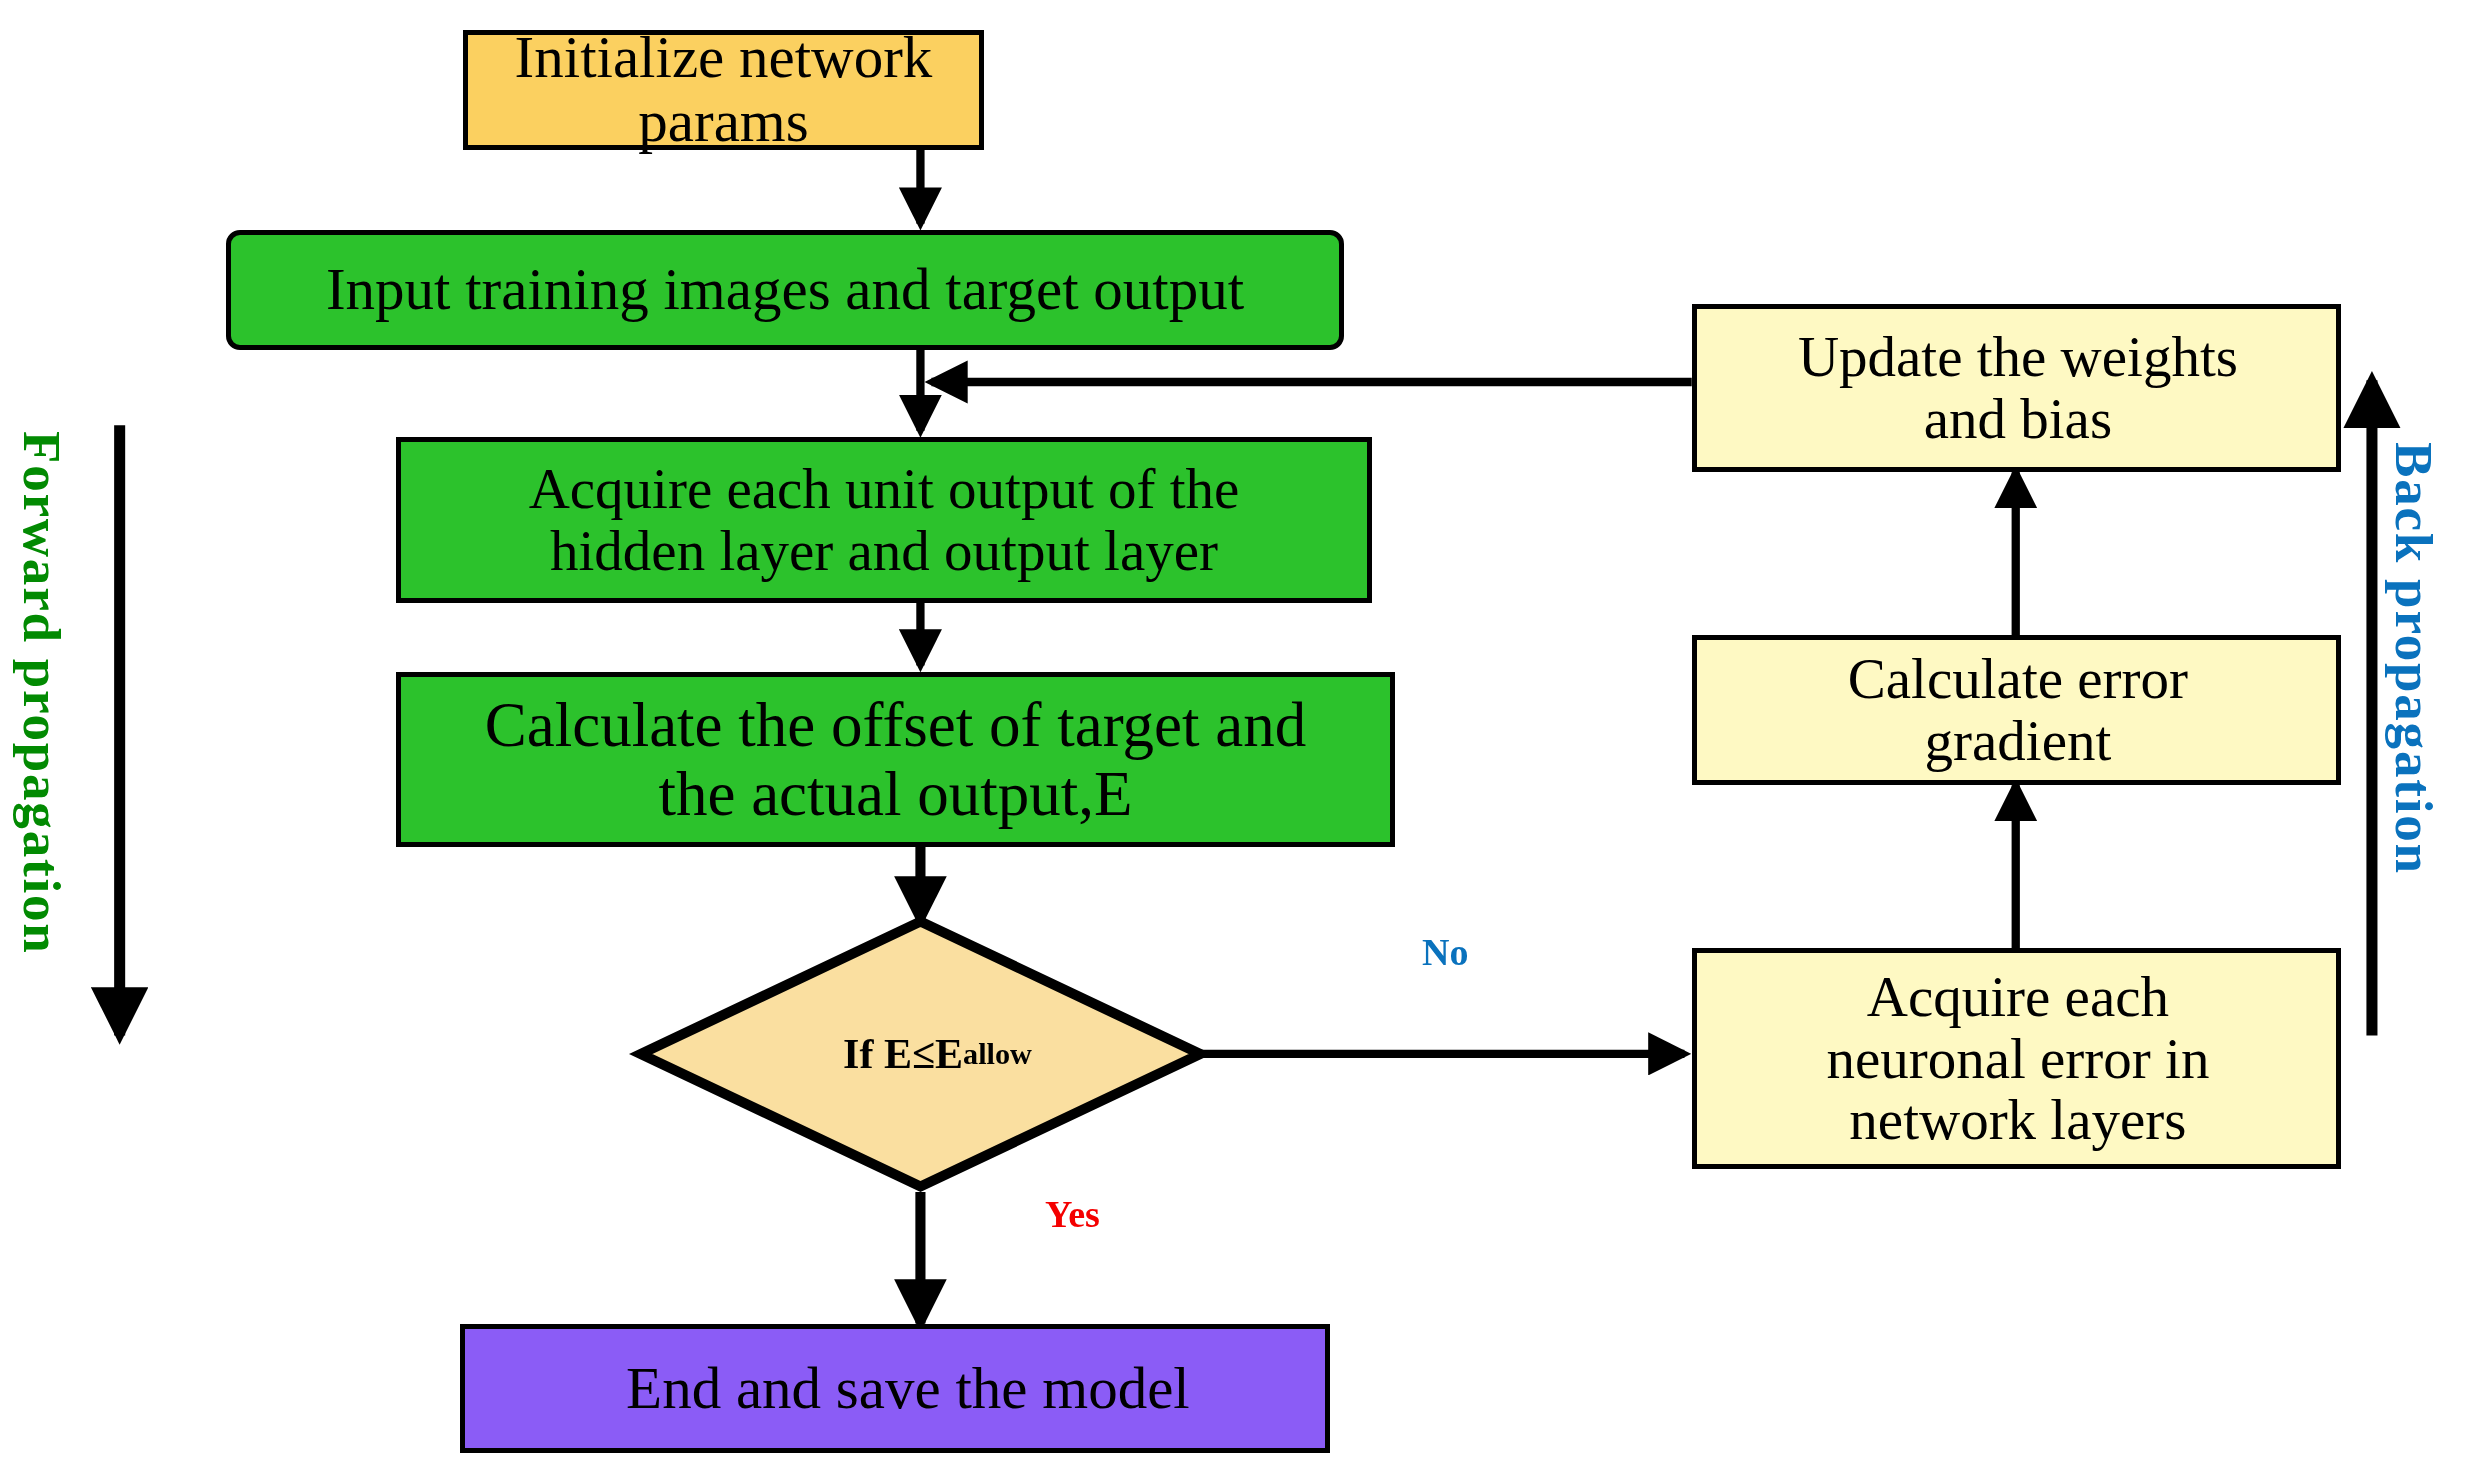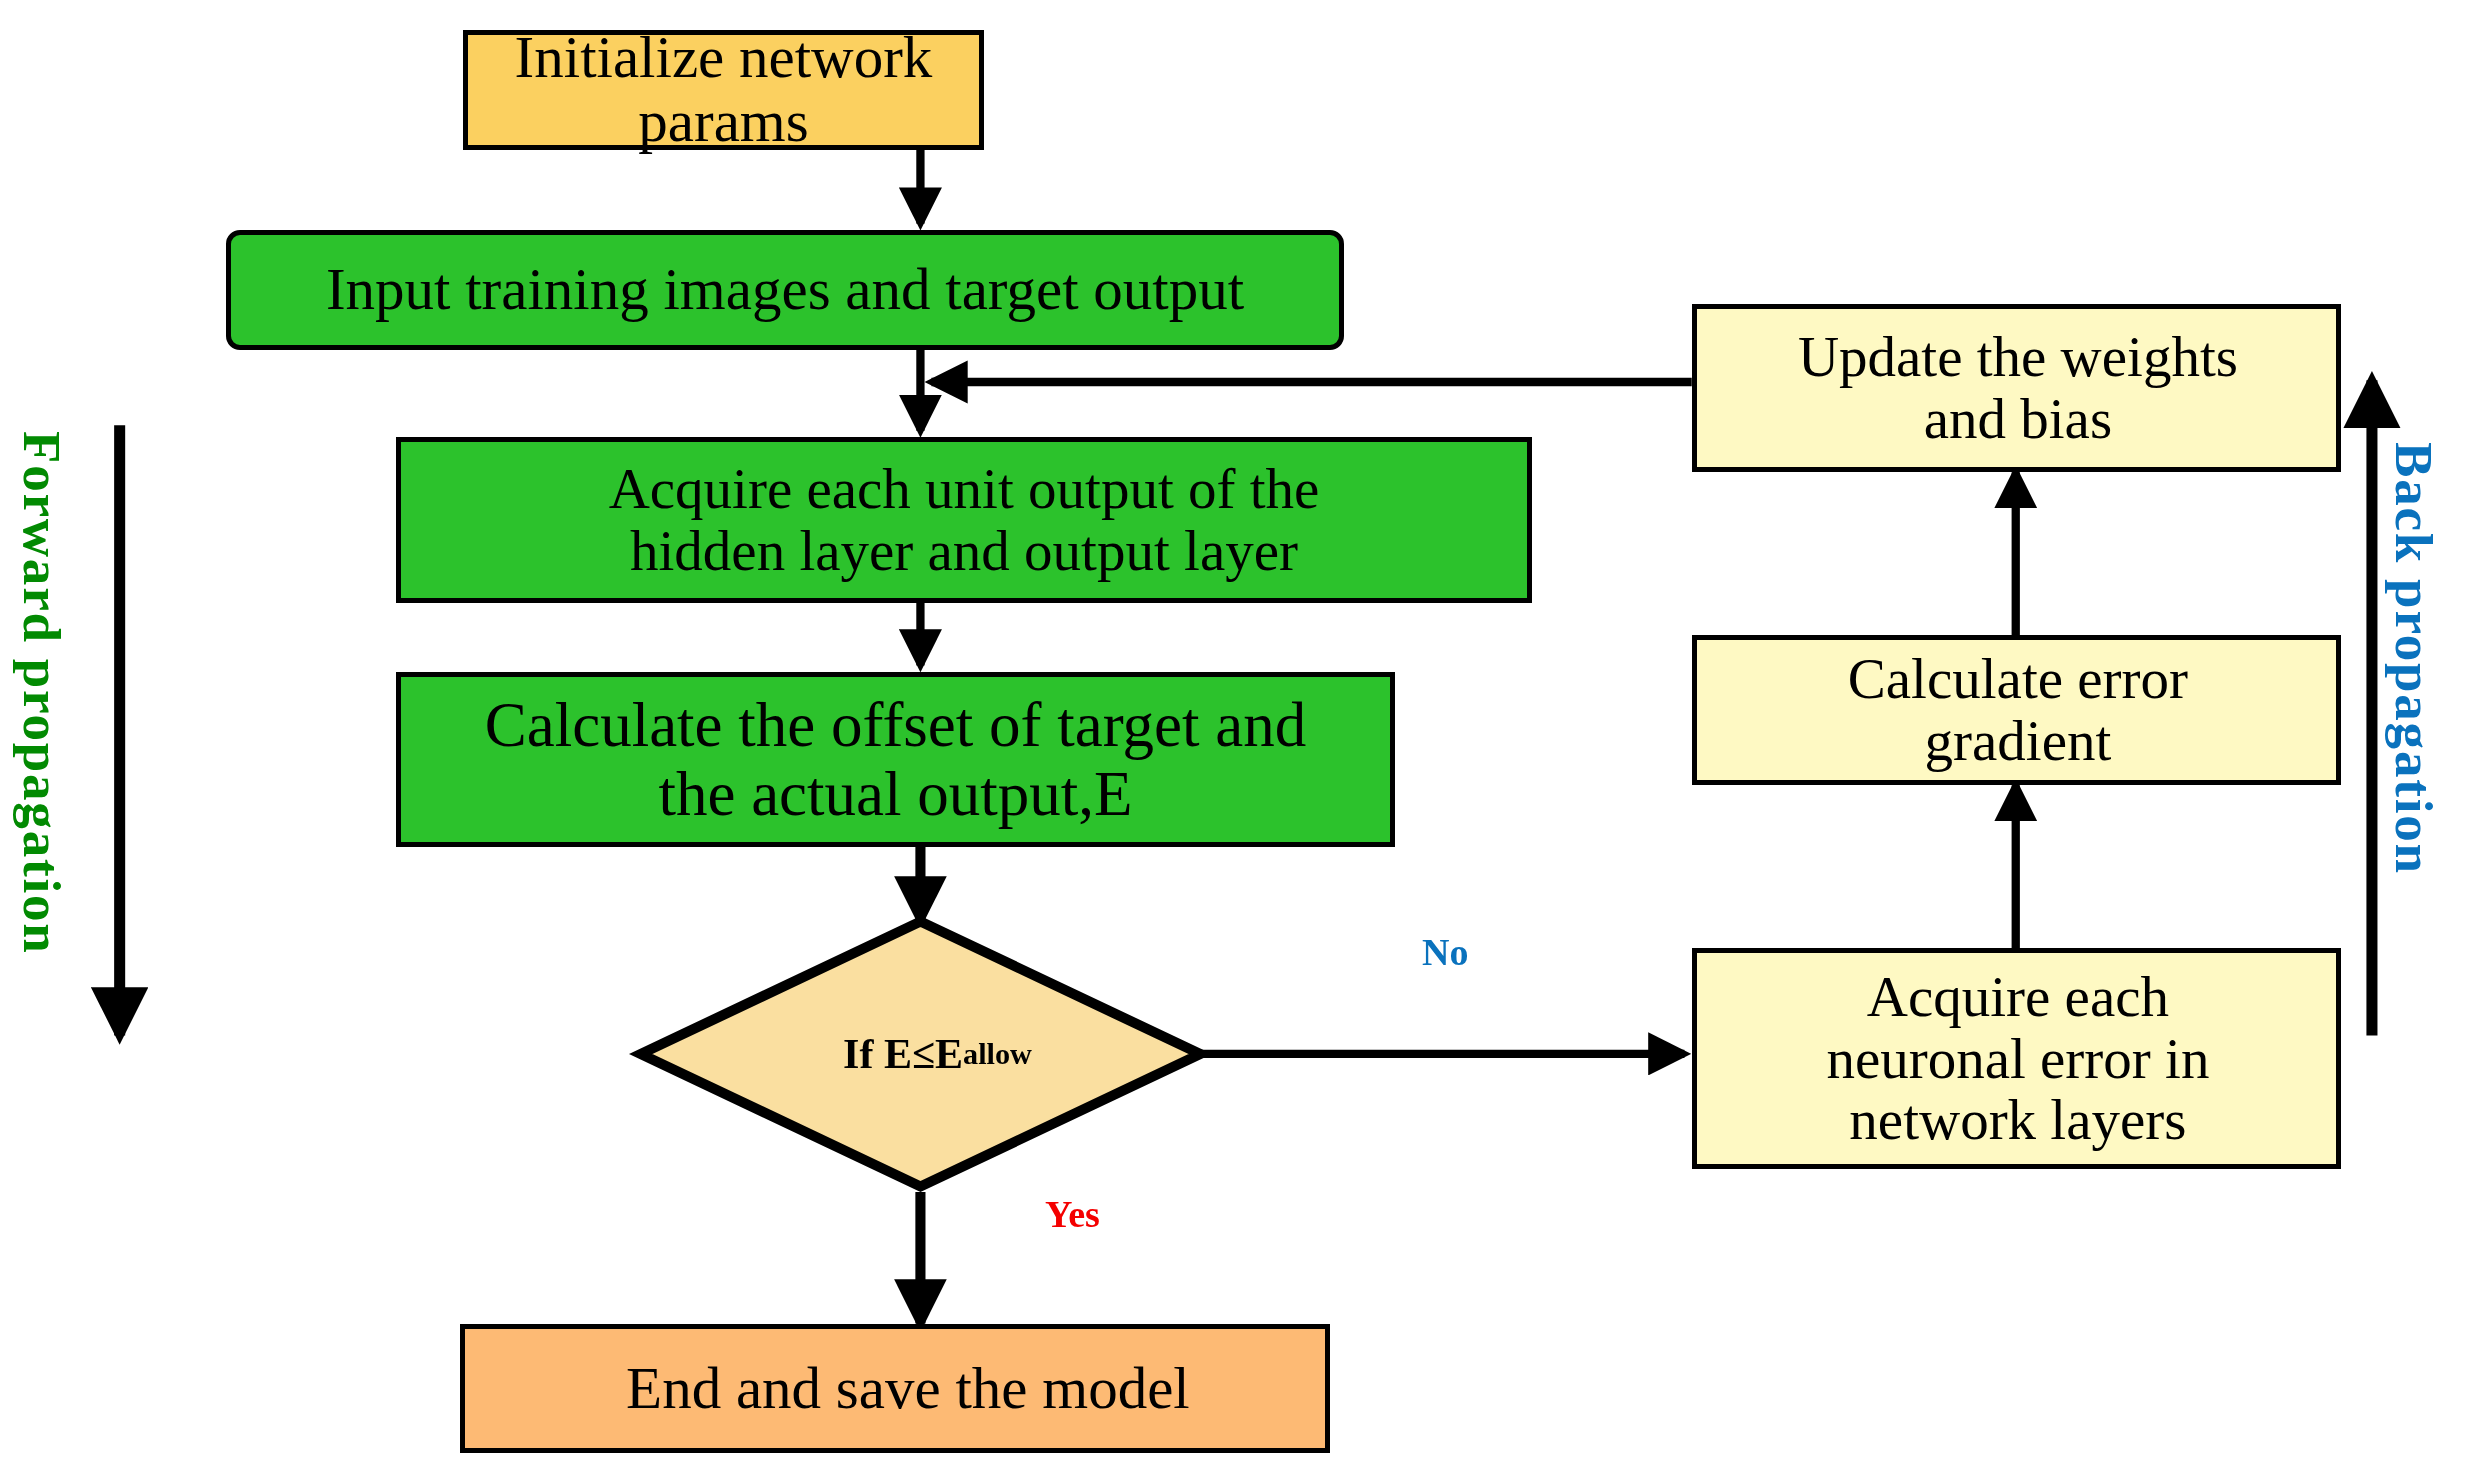--- a/index.html
+++ b/index.html
@@ -18,21 +18,21 @@
     line-height:1.08;
     font-family:"Liberation Serif",serif;
     font-size:57px;
     padding:3.7px 9.2px;
     white-space:pre-line;
     letter-spacing:0px;
   }
   .fill-yellow{background:#FBD060;}
   .fill-green {background:#2CC22C;}
   .fill-blue  {background:#fef9c3;padding-left:12px;}
-  .fill-red   {background:#fdba74;padding-left:35px;}
+  .fill-red   {background:#8b5cf6;padding-left:35px;}
 
   
   .diamond-wrap{position:absolute;}
   .diamond-wrap svg{position:absolute;left:0;top:0;overflow:visible;}
   .diamond-label{
     position:absolute;left:17px;top:0;width:100%;height:100%;
     display:flex;align-items:center;justify-content:center;
     font-family:"Liberation Serif",serif;
     font-weight:bold;font-size:42px;color:#000;
     pointer-events:none;
@@ -95,21 +95,21 @@
 
     <line x1="130" y1="462" x2="130" y2="1125" stroke="#000" stroke-width="12" marker-end="url(#ah)"></line>
 
     <line x1="2577" y1="1125" x2="2577" y2="413" stroke="#000" stroke-width="12" marker-end="url(#ah)"></line>
   </svg>
 
   <div class="node fill-yellow" style="left:463px;top:29.5px;width:521px;height:120px;font-size:59px;">Initialize network params</div>
 
   <div class="node fill-green" style="left:226px;top:230px;width:1118px;height:120px;font-size:59px;border-radius:14px;">Input training images and target output</div>
 
-  <div class="node fill-green" style="left:396px;top:437px;width:1136px;height:166px;font-size:57px;">Acquire each unit output of the
+  <div class="node fill-green" style="left:396px;top:437px;width:976px;height:166px;font-size:57px;">Acquire each unit output of the
 hidden layer and output layer</div>
 
   <div class="node fill-green" style="left:396px;top:672px;width:999px;height:175px;font-size:63px;">Calculate the offset of target and
 the actual output,E</div>
 
   <div class="diamond-wrap" style="left:635px;top:916px;width:571px;height:276px;">
     <svg width="571" height="276" viewBox="0 0 620 300">
       <polygon points="310,6 614,150 310,294 6,150" fill="#FADFA0" stroke="#000000" stroke-width="11" stroke-linejoin="miter"></polygon>
     </svg>
     <div class="diamond-label">

